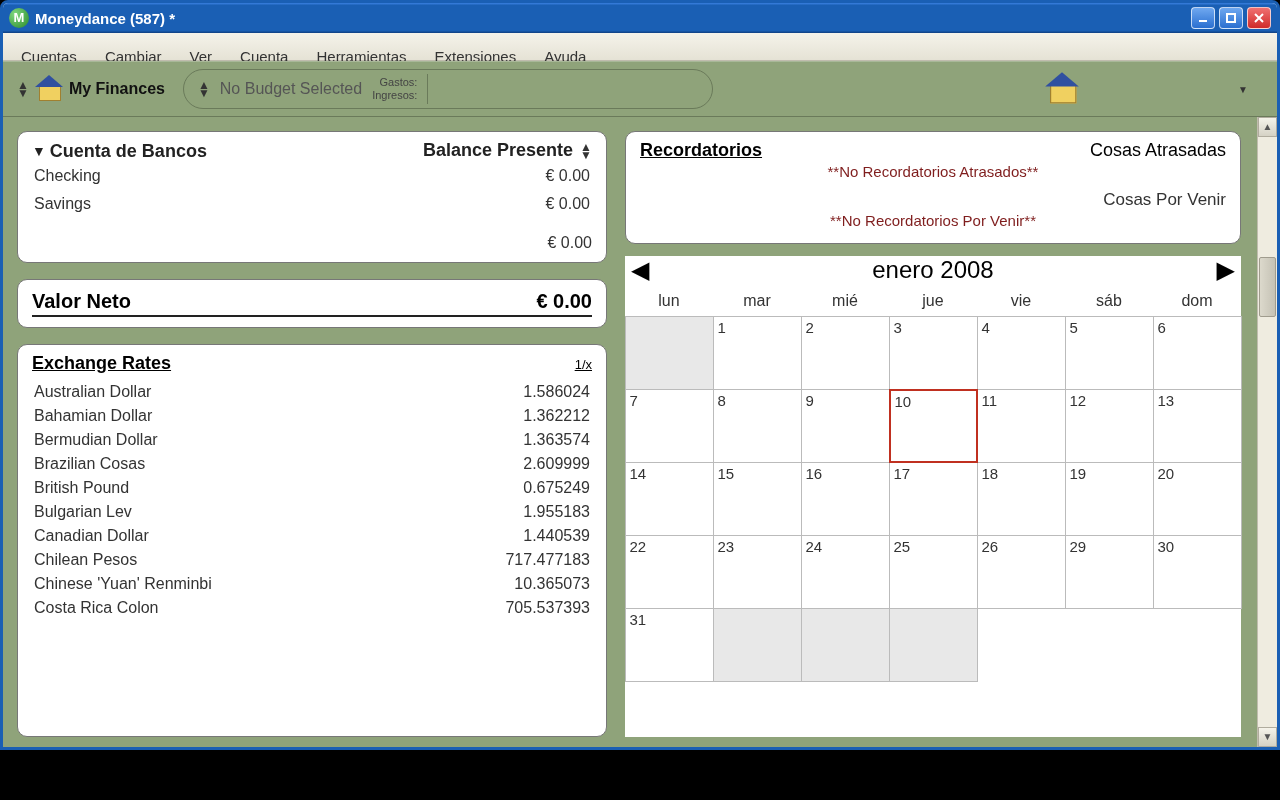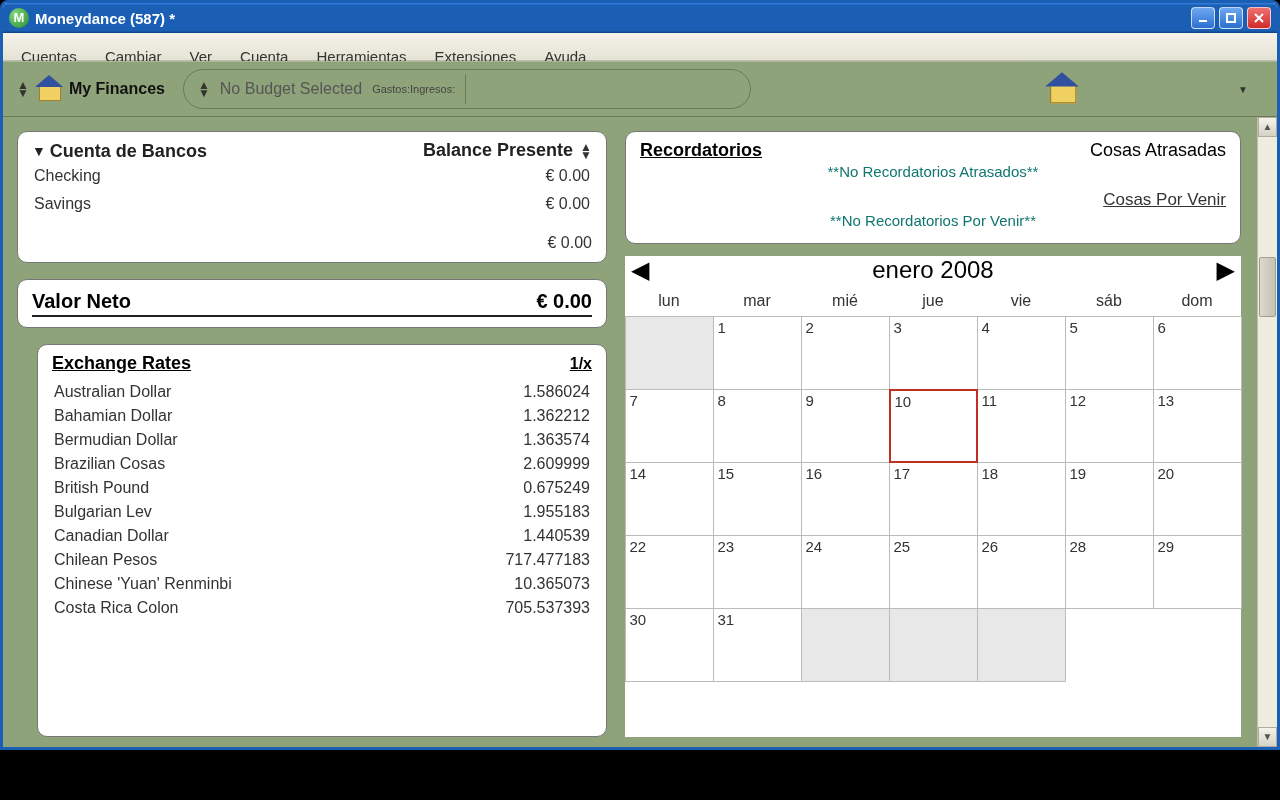--- a/index.html
+++ b/index.html
@@ -108,21 +108,21 @@
     background: #8fa37a;
     border: 1px solid #6a7a5a;
     border-radius: 20px;
     height: 40px;
     padding: 0 14px;
     color: #444;
     font-size: 15px;
     gap: 10px;
   }
   .budget-pill .sel { color: #555; font-size: 16px; }
-  .budget-labels { display: flex; flex-direction: row; font-size: 11px; line-height: 13px; text-align: right; color: #444; }
+  .budget-labels { display: flex; flex-direction: column; font-size: 11px; line-height: 13px; text-align: right; color: #444; }
   .budget-divider { width: 1px; height: 30px; background: #6a7a5a; }
   .toolbar-spacer { flex: 1; }
   .tool-btn { width: 42px; height: 42px; display: flex; align-items: center; justify-content: center; }
   .gear-btn { display:flex; align-items:center; gap:2px; }
   
   .content {
     flex: 1;
     background: #8fa37a;
     padding: 14px 10px 10px 14px;
     display: flex;
@@ -161,23 +161,23 @@
   .fx-row {
     display: flex; justify-content: space-between;
     font-size: 16px; color: #333; padding: 3px 2px; text-align: center;
   }
   .reminders-header {
     display: flex; justify-content: space-between; align-items: baseline;
     font-size: 18px; font-weight: bold;
   }
   .reminders-header .title { text-decoration: underline; }
   .reminder-sub {
-    text-align: center; font-size: 15px; color: #0f766e; font-style: normal; margin: 2px 0 10px 0;
-  }
-  .reminder-right-label { text-align: right; font-size: 17px; color: #333; text-decoration: underline; }
+    text-align: center; font-size: 15px; color: #7f1d1d; font-style: normal; margin: 2px 0 10px 0;
+  }
+  .reminder-right-label { text-align: right; font-size: 17px; color: #333; }
   
   .cal-container { background: #fff; flex: 1; border-radius: 0; }
   .cal-nav {
     display: flex; justify-content: space-between; align-items: center;
     padding: 0 6px 4px 6px;
   }
   .cal-arrow { font-size: 24px; cursor: pointer; user-select: none; }
   .cal-title { font-size: 24px; color: #000000; }
   .cal-grid {
     display: grid;
@@ -209,21 +209,21 @@
     height: 20px; background: linear-gradient(to bottom, #f5f3ea, #d5d2c5);
     border: 1px solid #b0ac9e; text-align: center; font-size: 10px; line-height: 18px; color: #555;
   }
   .vscroll .track { flex: 1; position: relative; background: #efece0; }
   .vscroll .thumb {
     position: absolute; left: 1px; right: 1px; top: 120px; height: 60px;
     background: linear-gradient(to right, #dcd9cc, #c5c2b5);
     border: 1px solid #a09c8e; border-radius: 2px;
   }
   .main-row { flex:1; display:flex; overflow:hidden; }
-  .panel.fx { flex:1; overflow:hidden;margin-left:20px; }
+  .panel.fx { flex:1; overflow:hidden; }
 </style>
 </head>
 <body>
 
 <div class="window">
 
   <div class="titlebar">
     <div class="app-icon">M</div>
     <div class="title-text">Moneydance (587) *</div>
     <div class="win-btns">
@@ -357,21 +357,21 @@
         <div class="panel" style="padding:10px 14px">
           <div class="networth">
             <span>Valor Neto</span>
             <span>€ 0.00</span>
           </div>
         </div>
 
         <div class="panel fx">
           <div class="fx-header">
             <span class="underline" style="text-decoration:underline">Exchange Rates</span>
-            <span style="text-decoration:underline;font-weight:bold;font-size:16px">1/x</span>
+            <span style="text-decoration:underline;font-weight:normal;font-size:13px">1/x</span>
           </div>
           <div id="fx-rows">
               <div class="fx-row">
                 <span>Australian Dollar</span>
                 <span>1.586024</span>
               </div>
               <div class="fx-row">
                 <span>Bahamian Dollar</span>
                 <span>1.362212</span>
               </div>
@@ -458,21 +458,20 @@
               <div class="cal-cell">16</div>
               <div class="cal-cell">17</div>
               <div class="cal-cell">18</div>
               <div class="cal-cell">19</div>
               <div class="cal-cell">20</div>
               <div class="cal-cell">22</div>
               <div class="cal-cell">23</div>
               <div class="cal-cell">24</div>
               <div class="cal-cell">25</div>
               <div class="cal-cell">26</div>
-              <div class="cal-cell">28</div>
               <div class="cal-cell">29</div>
               <div class="cal-cell">30</div>
               <div class="cal-cell">31</div>
               <div class="cal-cell outside"></div>
               <div class="cal-cell outside"></div>
               <div class="cal-cell outside"></div>
             </div>
         </div>
       </div>
 

